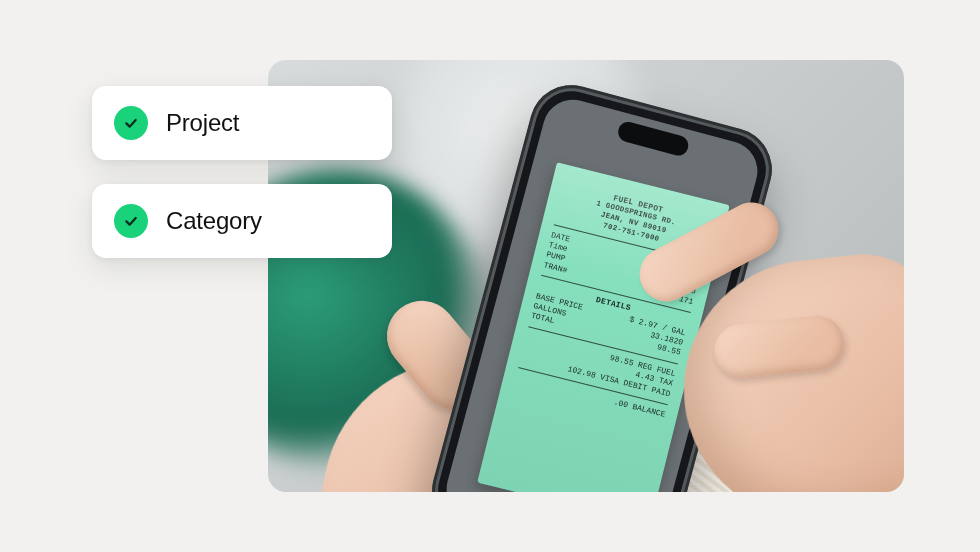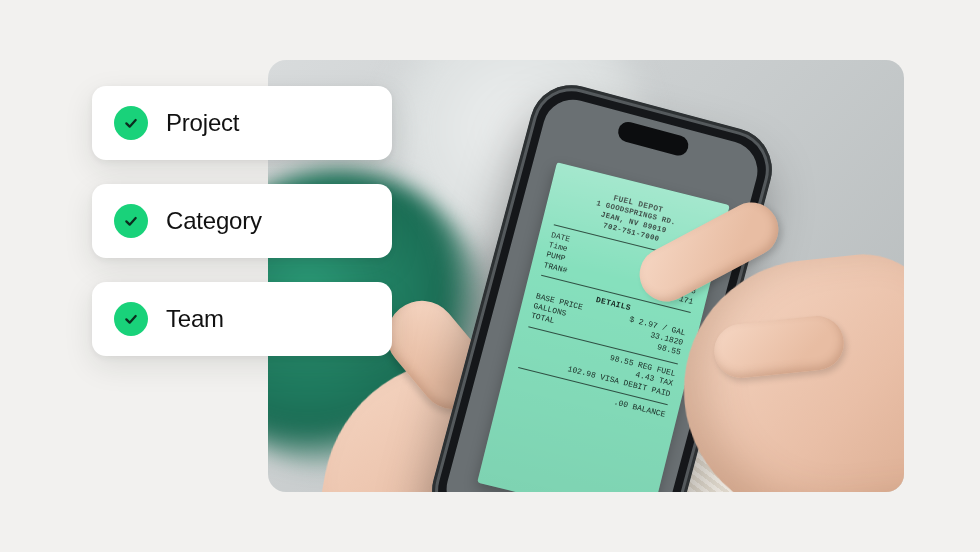--- a/index.html
+++ b/index.html
@@ -242,22 +242,14 @@
 
   <div class="tag-card">
     <span class="check-badge">
       <svg viewBox="0 0 24 24" fill="none" stroke="#0b2e1f" stroke-width="3.4" stroke-linecap="round" stroke-linejoin="round">
           <polyline points="5 12.5 10 17.5 19 7.5"></polyline>
         </svg>
     </span>
     <span class="tag-label">Category</span>
   </div>
 
-  <div class="tag-card">
-    <span class="check-badge">
-      <svg viewBox="0 0 24 24" fill="none" stroke="#0b2e1f" stroke-width="3.4" stroke-linecap="round" stroke-linejoin="round">
-          <polyline points="5 12.5 10 17.5 19 7.5"></polyline>
-        </svg>
-    </span>
-    <span class="tag-label">Team</span>
-  </div>
 
 </div>
 
 </body></html>

